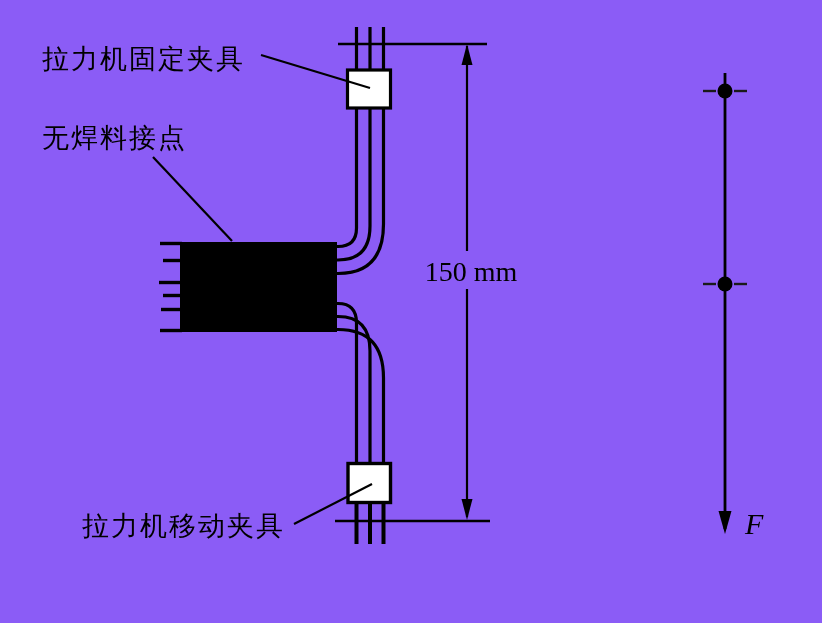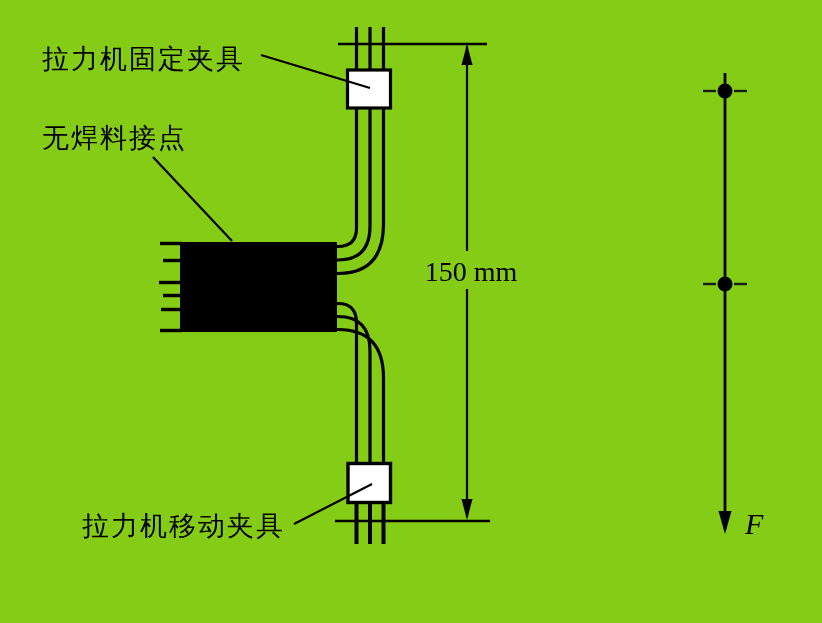--- a/index.html
+++ b/index.html
@@ -4,21 +4,21 @@
 <style>
   html, body {
     margin: 0;
     padding: 0;
     background: #ffffff;
   }
   .figure-canvas {
     position: relative;
     width: 822px;
     height: 623px;
-    background: #84cc16;
+    background: #8b5cf6;
     overflow: hidden;
     font-family: "Liberation Serif", "DejaVu Serif", serif;
     text-align: center;
   }
   svg { display: block; }
   .cjk-label {
     font-family: "Liberation Serif", "DejaVu Serif", serif;
     font-size: 27px;
     letter-spacing: 2px;
     fill: #000000;

